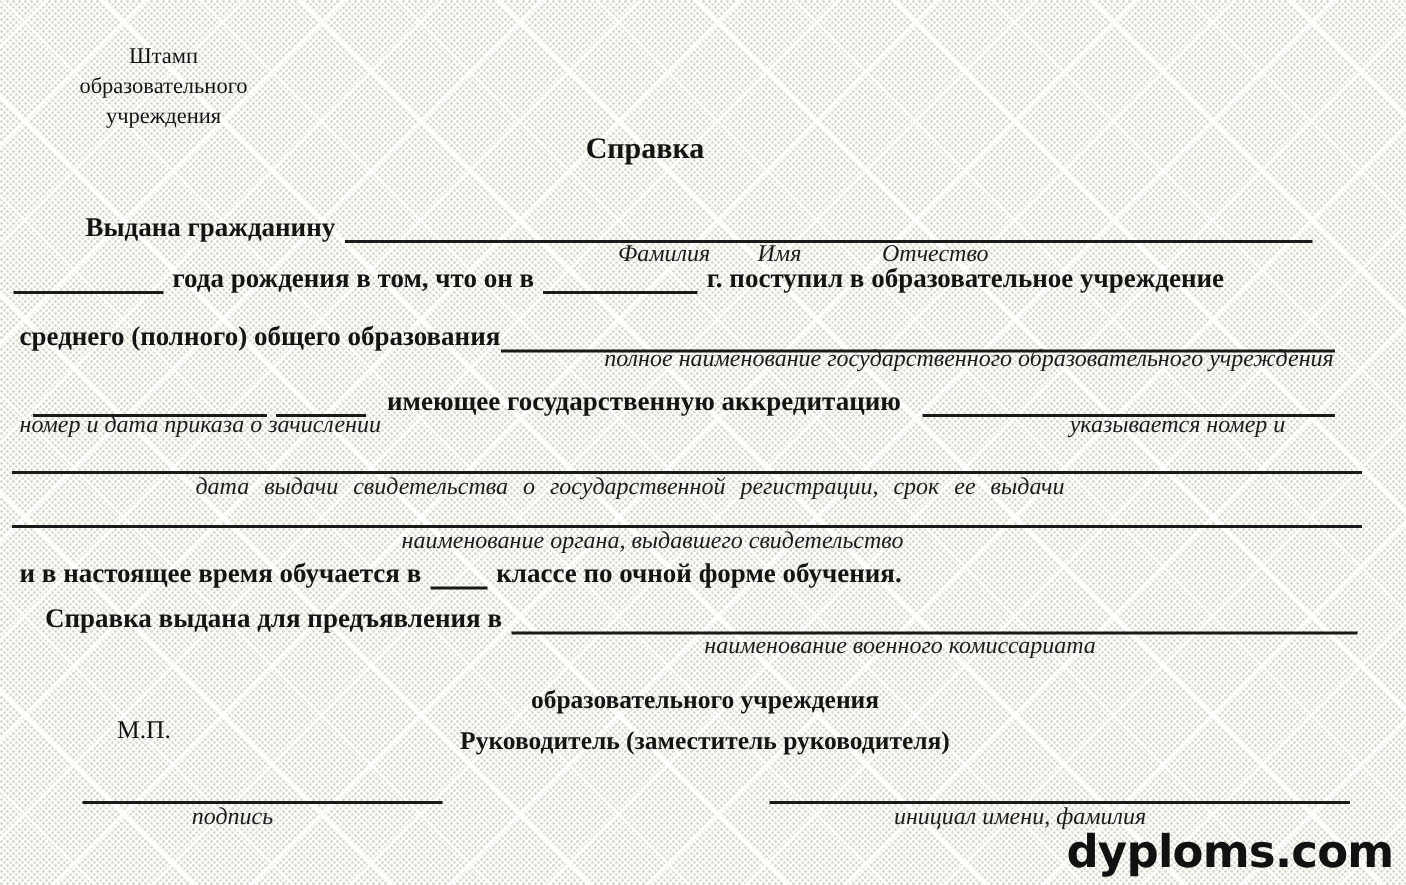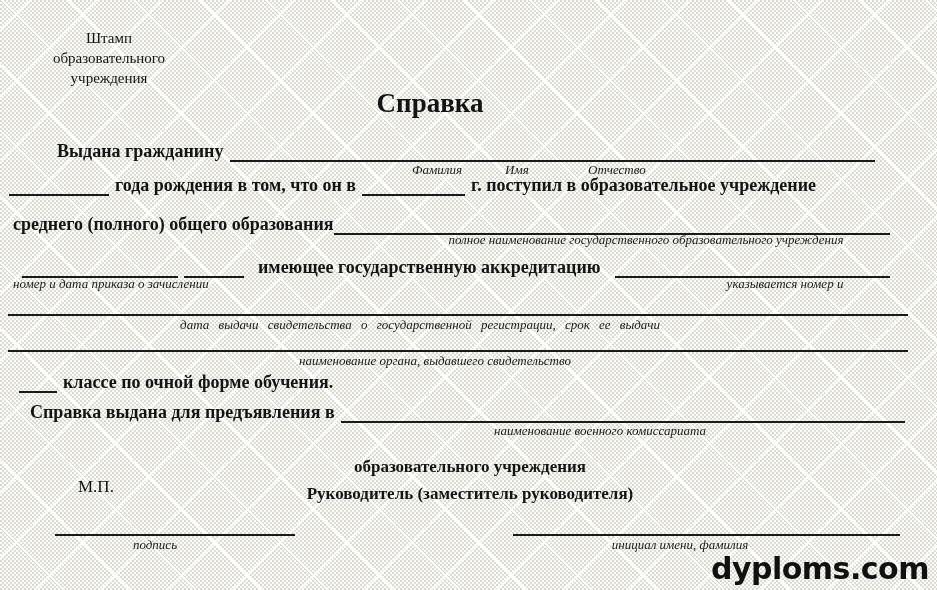--- a/index.html
+++ b/index.html
@@ -13,25 +13,25 @@
       repeating-linear-gradient(-45deg, rgba(255,255,255,0.9) 0 2px, rgba(255,255,255,0) 2px 47px),
       radial-gradient(circle at 1px 1px, #d8d7d0 0.7px, rgba(0,0,0,0) 1.1px),
       radial-gradient(circle at 1px 1px, #dddcd5 0.7px, rgba(0,0,0,0) 1.1px);
     background-size:66px 66px, 66px 66px, 4px 4px, 4px 4px;
     background-position:0 0, 33px 0, 0 0, 2px 2px;
   }
   .abs{position:absolute;}
   .row{display:flex;align-items:stretch;font-size:18px;line-height:22px;white-space:nowrap;font-weight:bold;}
   .blank{border-bottom:2px solid #1a1a1a;display:inline-block;}
   .grow{flex:1 1 auto;}
-  .sub{font-style:italic;font-size:13px;line-height:14px;color:#1b1b1b;white-space:nowrap;}
+  .sub{font-style:italic;font-size:16px;line-height:14px;color:#1b1b1b;white-space:nowrap;}
   .center{text-align:center;}
   .rule{border-top:2px solid #1a1a1a;height:0;}
   .stamp{font-size:15px;line-height:20px;text-align:center;width:148px;margin-left:21px;}
-  .title{font-weight:bold;font-size:27px;}
+  .title{font-weight:bold;font-size:20px;}
   .sigtitle{font-weight:bold;font-size:17px;line-height:27px;}
   .mp{font-size:17px;}
   .wm{font-family:"DejaVu Sans", sans-serif;font-weight:bold;font-size:30px;letter-spacing:-0.5px;color:#111;}
   .wide{word-spacing:6px;}
   .gap6{margin-left:6px;}
 </style>
 </head>
 <body>
 
 <div class="abs stamp" style="left:14px;top:28px;">
@@ -72,20 +72,21 @@
 <span class="abs sub" style="left:13px;top:277px;">номер и дата приказа о зачислении</span>
 <div class="abs sub center" style="left:700px;top:277px;width:170px;">указывается номер и</div>
 
 <div class="abs rule" style="left:8px;top:314px;right:29px;"></div>
 <div class="abs sub center wide" style="left:100px;top:318px;width:640px;">дата выдачи свидетельства о государственной регистрации, срок ее выдачи</div>
 
 <div class="abs rule" style="left:8px;top:350px;right:29px;"></div>
 <div class="abs sub center" style="left:180px;top:354px;width:510px;">наименование органа, выдавшего свидетельство</div>
 
 <div class="abs row" style="left:13px;top:371px;">
+  <span>и в настоящее время обучается в</span>
   <span class="blank gap6" style="width:38px;"></span>
   <span class="gap6">классе по очной форме обучения.</span>
 </div>
 
 <div class="abs row" style="left:30px;top:401px;right:32px;">
   <span>Справка выдана для предъявления в</span>
   <span class="blank grow gap6"></span>
 </div>
 <div class="abs sub center" style="left:450px;top:424px;width:300px;">наименование военного комиссариата</div>
 

